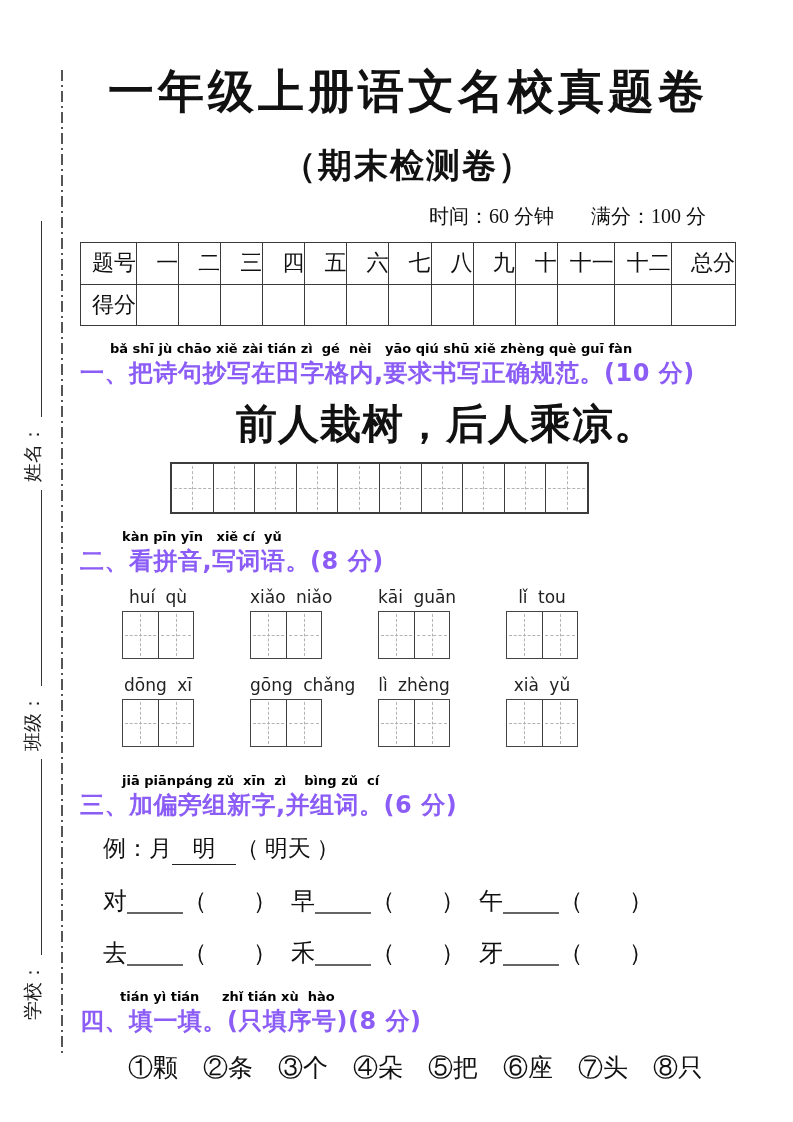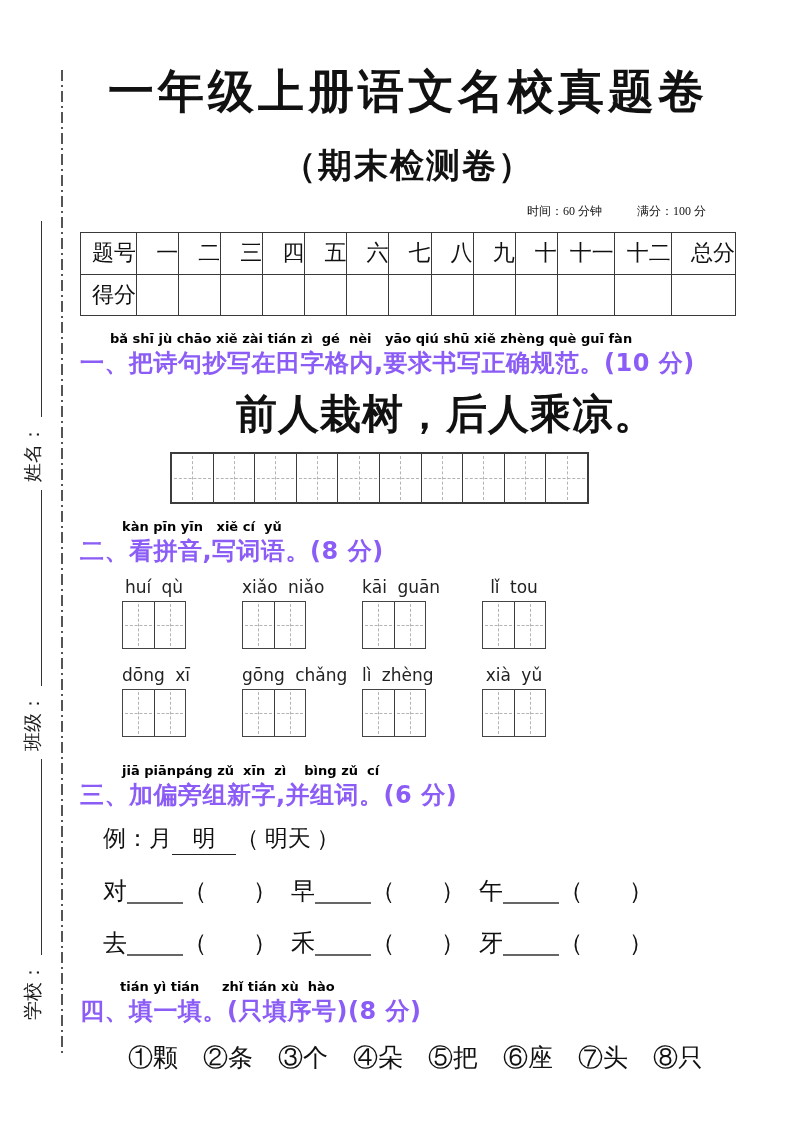--- a/index.html
+++ b/index.html
@@ -18,40 +18,40 @@
     transform:rotate(-90deg);
     display:flex; align-items:center; gap:8px;
     font-size:19px; color:#1a1a1a; white-space:nowrap;
   }
   .mlabel { flex:0 0 auto; }
   .mline { flex:0 0 196px; height:0; border-bottom:1.6px solid #333; transform:translateY(8px); }
   
   .content { position:absolute; left:80px; top:0; width:656px; }
   .title { margin:66px 0 0 0; font-size:46px; font-weight:900; text-align:center; letter-spacing:4px; line-height:1.15; }
   .subtitle { margin-top:24px; font-size:34px; font-weight:700; text-align:center; letter-spacing:2px;font-family:Liberation Serif, serif; }
-  .meta { margin-top:14px; font-size:12px; text-align:right; padding-right:30px; }
+  .meta { margin-top:14px; font-size:20px; text-align:right; padding-right:30px; }
   .meta .score-lab { margin-left:32px; }
   
   table.score { margin-top:12px; border-collapse:collapse; table-layout:fixed; width:656px; }
   table.score td { border:1.6px solid #3a3a3a; height:40px; text-align:right; font-size:22px; padding:0; overflow:hidden; }
   table.score tr:first-child td { height:41px; }
   
   .sec-head { margin-top:15px; }
   .pinyin { font:700 13px "DejaVu Sans",sans-serif; white-space:pre; padding-left:30px; color:#000; }
   .sec-title { font:700 24px "DejaVu Sans",sans-serif; margin-top:1px; letter-spacing:0.5px; color:#8b5cf6; }
   
   .sentence { margin-top:8px; padding-left:156px; font-size:41px; font-weight:700; letter-spacing:1px; }
   .tzg-row { margin-top:10px; margin-left:90px; width:415px; height:48px; display:flex; border:2px solid #3c3c3c; background:#fff; }
   .tzg-cell { flex:1; position:relative; }
   .tzg-cell + .tzg-cell { border-left:1.6px solid #3c3c3c; }
   .tzg-cell::before { content:""; position:absolute; left:50%; top:2px; bottom:2px; border-left:1px dashed #b3b3b3; }
   .tzg-cell::after  { content:""; position:absolute; top:50%; left:2px; right:2px; border-top:1px dashed #b3b3b3; }
   
   .word-row { display:flex; padding-left:42px; gap:56px; margin-top:10px; }
-  .word-group { width:64px; }
+  .word-group { width:72px; }
   .word-label { text-align:center; white-space:nowrap; font:400 17px "DejaVu Sans",sans-serif; margin-bottom:4px; word-spacing:5px; color:#222; }
   .word-box { height:46px; border:1.8px solid #444; display:flex; background:#fff; }
   .word-row + .sec-head { margin-top:26px; }
   .word-row.second { margin-top:16px; }
   
   .example { margin-top:12px; padding-left:23px; font-size:23px; }
   .ex-blank { display:inline-block; width:64px; text-align:center; border-bottom:1.6px solid #222; }
   .fill-row { display:flex; padding-left:23px; margin-top:20px; font-size:24px; }
   .fill-item { display:flex; align-items:flex-end; margin-right:14px; }
   .blank { width:56px; height:0; border-bottom:2px solid #666; margin-bottom:3px; }

